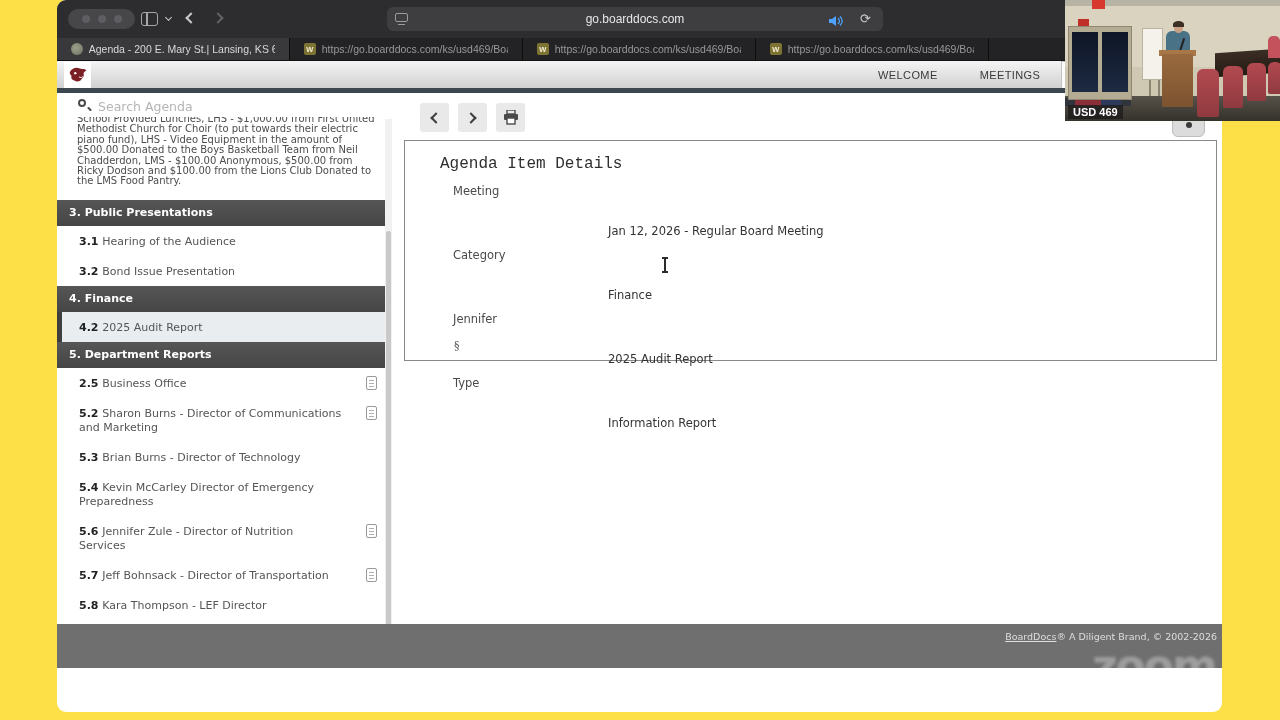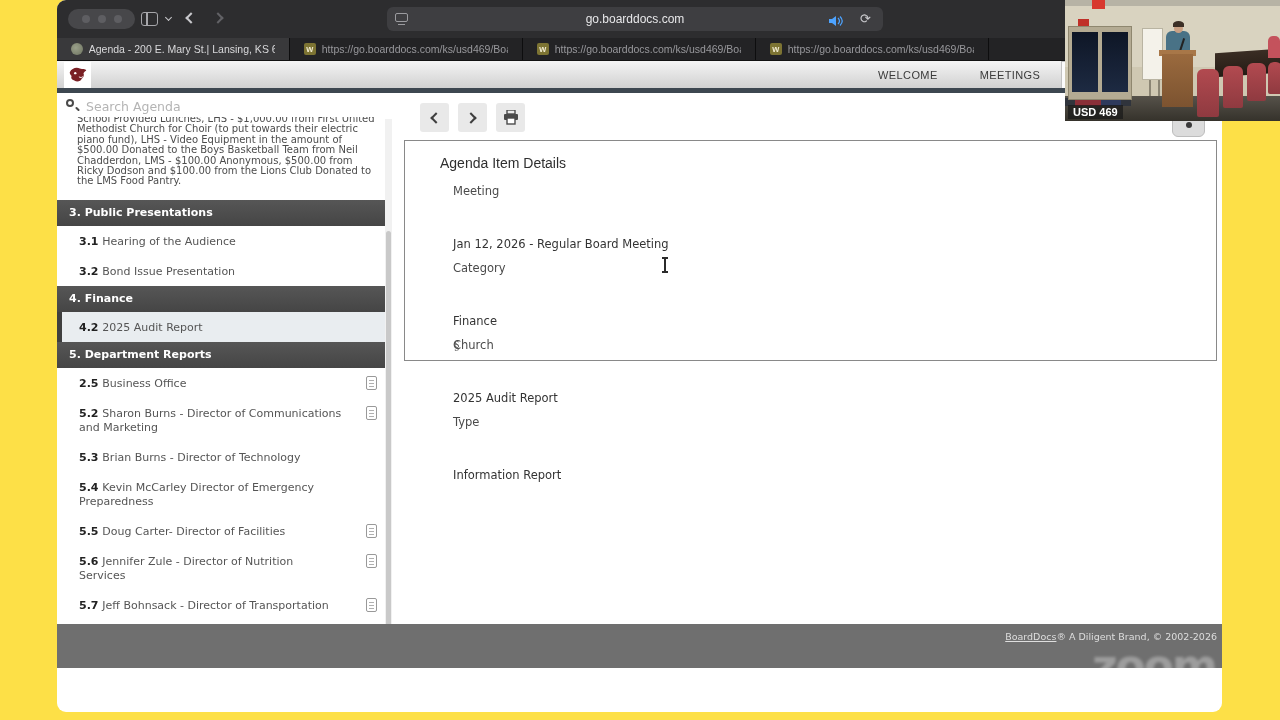--- a/index.html
+++ b/index.html
@@ -50,21 +50,21 @@
        display:flex;align-items:center;justify-content:center;}
   .nav-links{position:absolute;left:800px;top:0;height:28px;display:flex;align-items:stretch;justify-content:center;}
   .nav-link{font-size:11px;color:#3a3a3a;letter-spacing:.4px;padding:0 21px;display:flex;align-items:center;}
   .nav-link.active{background:#fbfbfb;box-shadow:inset 0 0 0 1px #c2c2c2;padding:0 40px;}
   .nav-strip{position:absolute;top:88px;left:0;right:0;height:5px;background:#3d4750;}
 
   
   .page{position:absolute;top:93px;left:0;right:0;height:575px;background:#fff;}
 
   
-  .search-row{position:absolute;left:0;top:2px;width:330px;height:24px;}
+  .search-row{position:absolute;left:12px;top:2px;width:330px;height:24px;}
   .mag-icon{position:absolute;left:9px;top:4px;width:8px;height:8px;border:2px solid #4a4a4a;border-radius:50%;}
   .mag-icon::after{content:'';position:absolute;left:7px;top:7px;width:5px;height:2px;background:#4a4a4a;
        transform:rotate(45deg);border-radius:1px;}
   .search-input{position:absolute;left:27px;top:0;width:280px;height:22px;border:none;outline:none;
        font-size:12.5px;color:#333;font-family:"DejaVu Sans",sans-serif;}
   .search-input::placeholder{color:#b4b4b4;}
   .scroll-text{position:absolute;left:20px;top:24px;width:302px;height:73px;overflow:hidden;
        font-size:10px;line-height:10.4px;color:#4c4c4c;font-family:"DejaVu Sans",sans-serif;}
   .scroll-text span{display:block;margin-top:-3px;}
   .agenda-list{position:absolute;left:0;top:107px;width:330px;}
@@ -82,24 +82,24 @@
   .sb-thumb{position:absolute;left:1px;width:5px;top:112px;bottom:2px;background:#c9c9c9;border-radius:3px;}
 
   
   .content-btns{position:absolute;left:363px;top:10px;display:flex;gap:9px;}
   .cbtn{width:29px;height:29px;background:#e9e9e9;border:none;border-radius:3px;
        display:flex;align-items:center;justify-content:center;cursor:pointer;position:relative;}
   .cbtn .c{width:8px;height:8px;border-left:2.5px solid #3e3e3e;border-bottom:2.5px solid #3e3e3e;}
   .cbtn .c.l{transform:rotate(45deg);margin-left:3px;}
   .cbtn .c.r{transform:rotate(225deg);margin-right:3px;}
   .card{position:absolute;left:347px;top:47px;width:813px;height:221px;border:1px solid #898989;background:#fff;}
-  .card-title{position:absolute;left:35px;top:14px;font-size:14px;color:#2f2f2f;
-       font-family:Liberation Sans, sans-serif;}
+  .card-title{position:absolute;left:35px;top:14px;font-size:16px;color:#2f2f2f;
+       font-family:Liberation Mono, monospace;}
   .detail-fields{position:absolute;left:48px;top:44px;}
-  .field-row{display:flex;margin-bottom:11px;font-size:11.5px;line-height:13px;font-family:"DejaVu Sans",sans-serif;flex-direction:column;}
+  .field-row{display:flex;margin-bottom:11px;font-size:11.5px;line-height:13px;font-family:"DejaVu Sans",sans-serif;}
   .f-label{width:155px;color:#4a4a4a;}
   .f-value{color:#333;margin-top:40px;}
   .attach{position:absolute;left:49px;top:198px;font-size:11px;color:#555;font-family:"DejaVu Serif",serif;}
   .ibeam{position:absolute;left:259px;top:117px;width:2px;height:14px;background:#2b2b2b;}
   .ibeam::before,.ibeam::after{content:'';position:absolute;left:-2px;width:6px;height:2px;background:#2b2b2b;}
   .ibeam::before{top:-1px;} .ibeam::after{bottom:-1px;}
 
   
   .footer{position:absolute;left:0;right:0;bottom:0;height:44px;background:#6f6f6f;}
   .footer-text{position:absolute;right:5px;top:7px;font-size:9.5px;color:#dedede;
@@ -230,21 +230,20 @@
           <div class="sb-header">3. Public Presentations</div>
           <div class="sb-item"><span class="sb-num">3.1 </span><span class="sb-lab">Hearing of the Audience</span></div>
           <div class="sb-item"><span class="sb-num">3.2 </span><span class="sb-lab">Bond Issue Presentation</span></div>
           <div class="sb-header">4. Finance</div>
           <div class="sb-item selected"><span class="sb-num">4.2 </span><span class="sb-lab">2025 Audit Report</span></div>
           <div class="sb-header">5. Department Reports</div>
           <div class="sb-item"><span class="sb-num">2.5 </span><span class="sb-lab">Business Office</span><span class="doc-icon"></span></div>
           <div class="sb-item"><span class="sb-num">5.2 </span><span class="sb-lab">Sharon Burns - Director of Communications and Marketing</span><span class="doc-icon"></span></div>
           <div class="sb-item"><span class="sb-num">5.3 </span><span class="sb-lab">Brian Burns - Director of Technology</span></div>
           <div class="sb-item"><span class="sb-num">5.4 </span><span class="sb-lab">Kevin McCarley Director of Emergency Preparedness</span></div>
-          <div class="sb-item"><span class="sb-num">5.5 </span><span class="sb-lab">Doug Carter- Director of Facilities</span><span class="doc-icon"></span></div>
           <div class="sb-item"><span class="sb-num">5.6 </span><span class="sb-lab">Jennifer Zule - Director of Nutrition Services</span><span class="doc-icon"></span></div>
           <div class="sb-item"><span class="sb-num">5.7 </span><span class="sb-lab">Jeff Bohnsack - Director of Transportation</span><span class="doc-icon"></span></div>
           <div class="sb-item"><span class="sb-num">5.8 </span><span class="sb-lab">Kara Thompson - LEF Director</span></div>
         </div>
       <div class="sb-scroll">
         <div class="sb-thumb"></div>
       </div>
 
       <div class="content-btns">
         <button class="cbtn">
@@ -267,21 +266,21 @@
         <div class="detail-fields">
             <div class="field-row">
               <span class="f-label">Meeting</span>
               <span class="f-value">Jan 12, 2026 - Regular Board Meeting</span>
             </div>
             <div class="field-row">
               <span class="f-label">Category</span>
               <span class="f-value">Finance</span>
             </div>
             <div class="field-row">
-              <span class="f-label">Church</span>
+              <span class="f-label">Jennifer</span>
               <span class="f-value">2025 Audit Report</span>
             </div>
             <div class="field-row">
               <span class="f-label">Type</span>
               <span class="f-value">Information Report</span>
             </div>
           </div>
         <div class="attach">§</div>
         <div class="ibeam"></div>
       </div>

